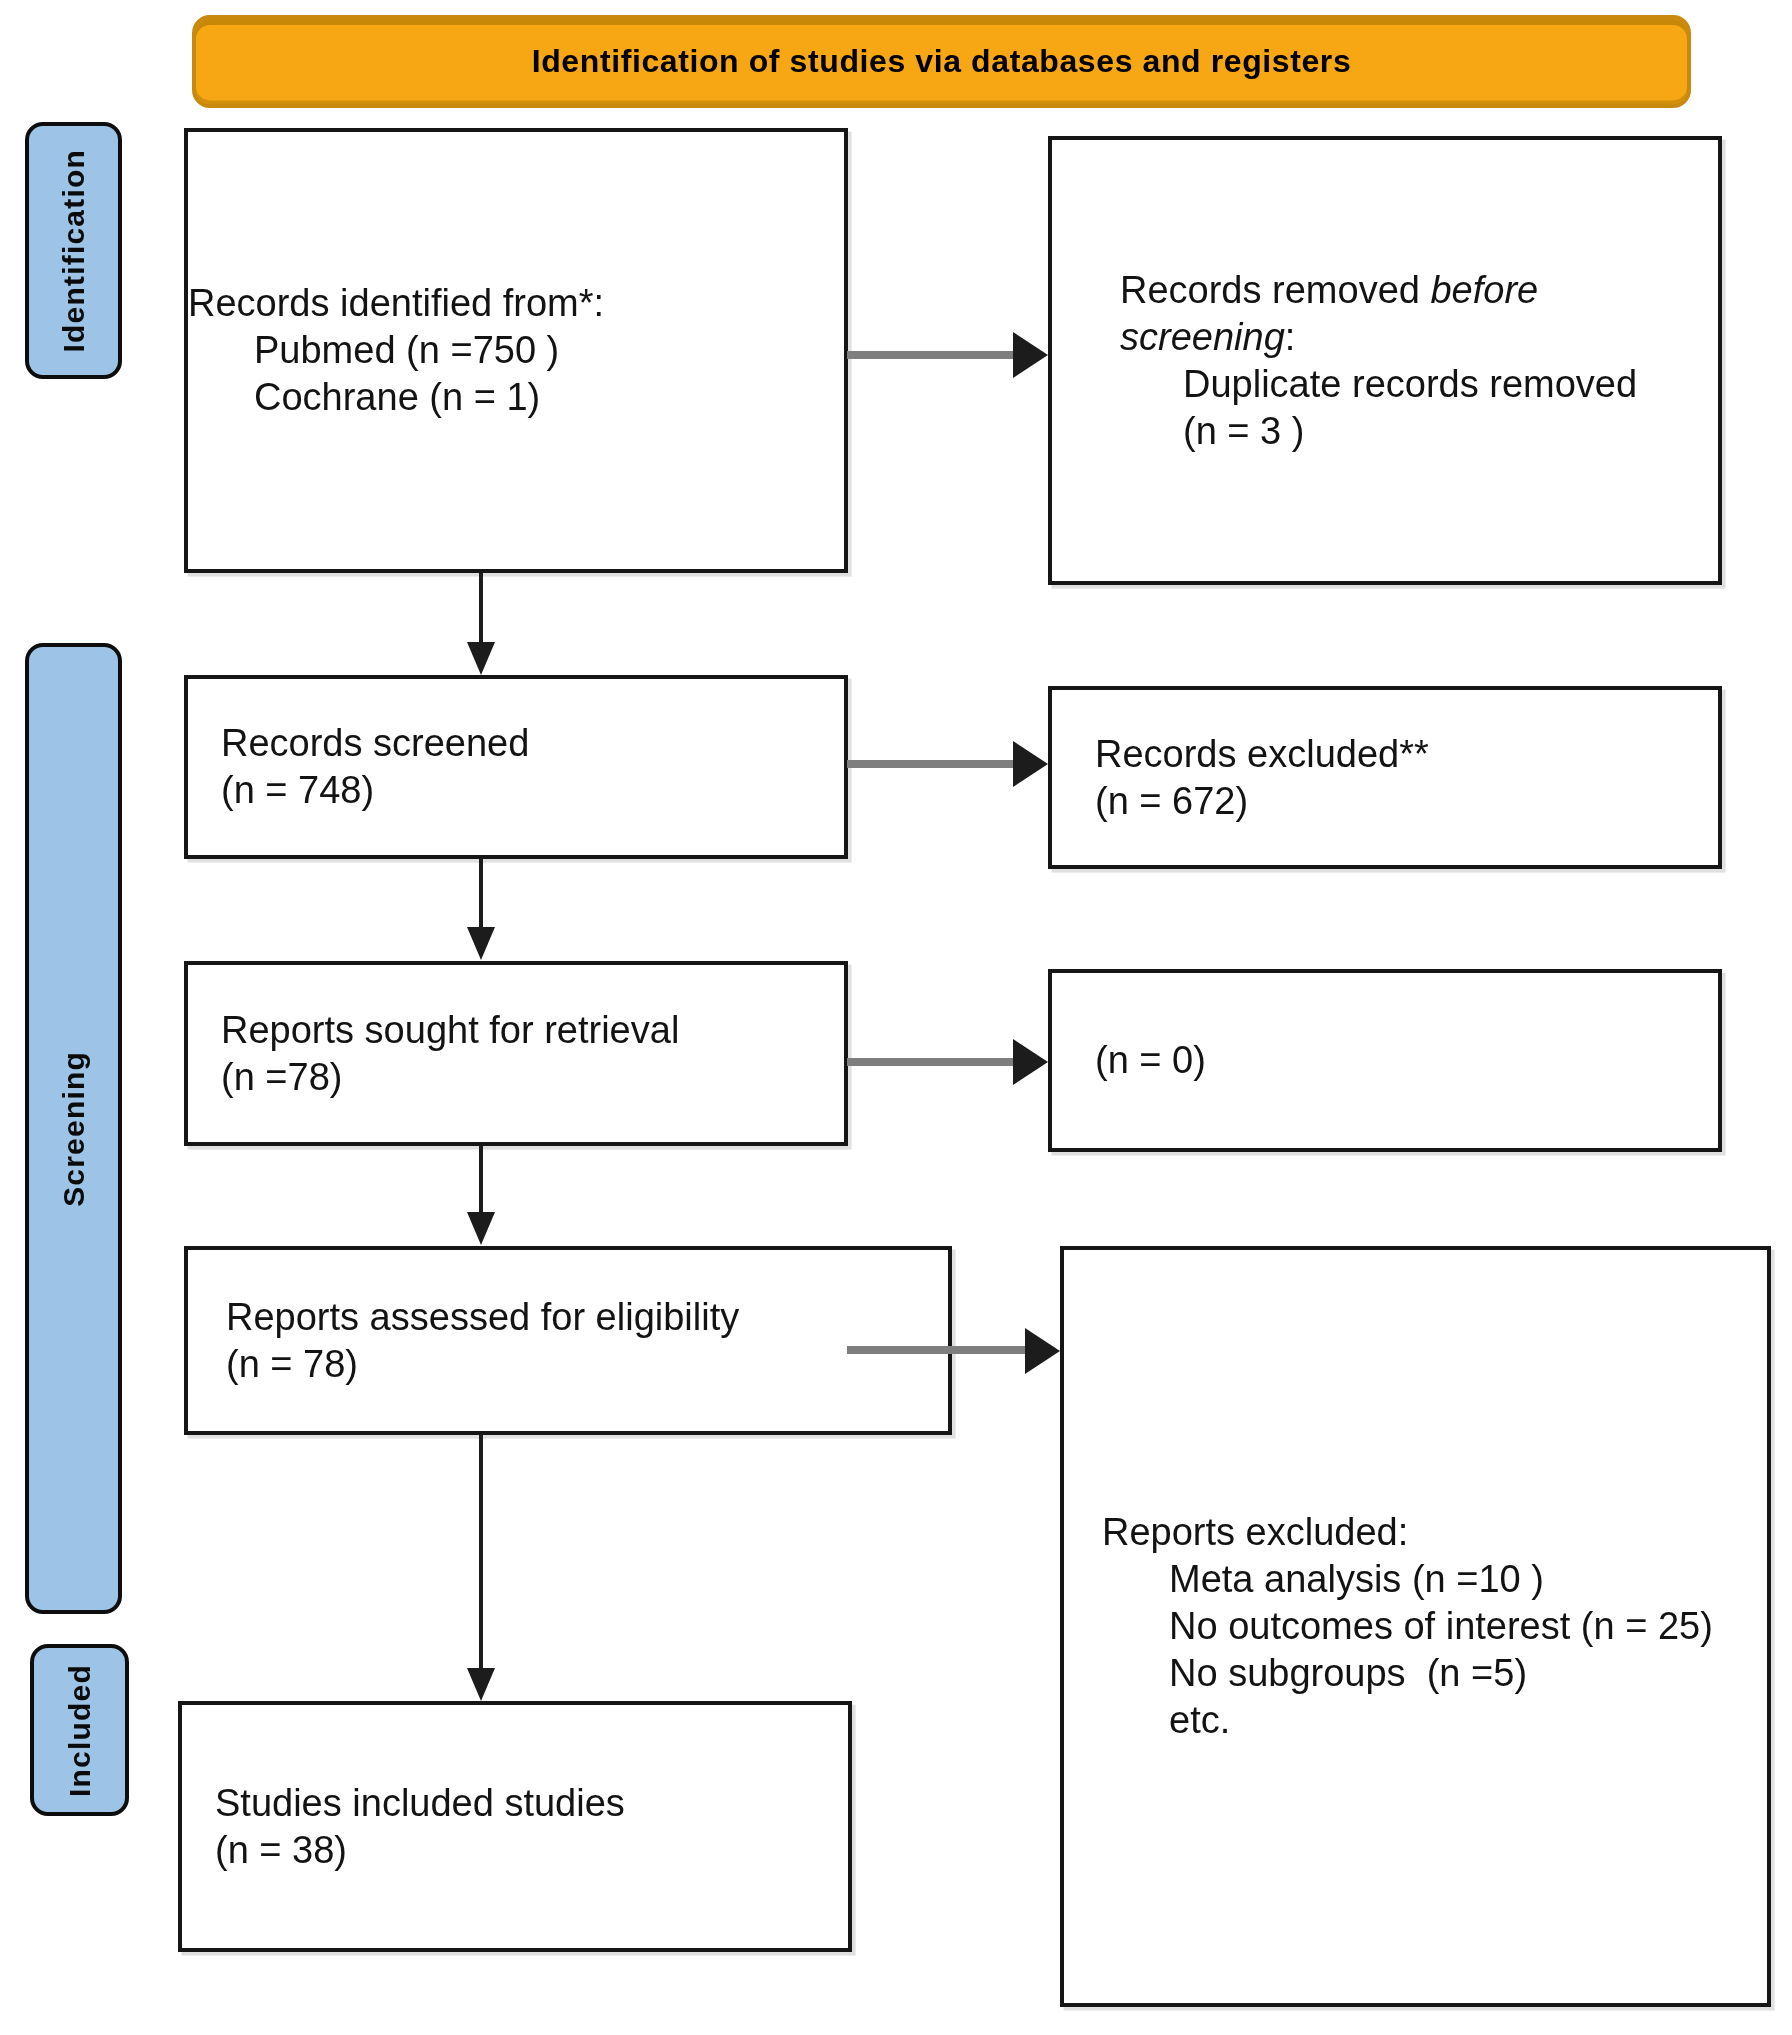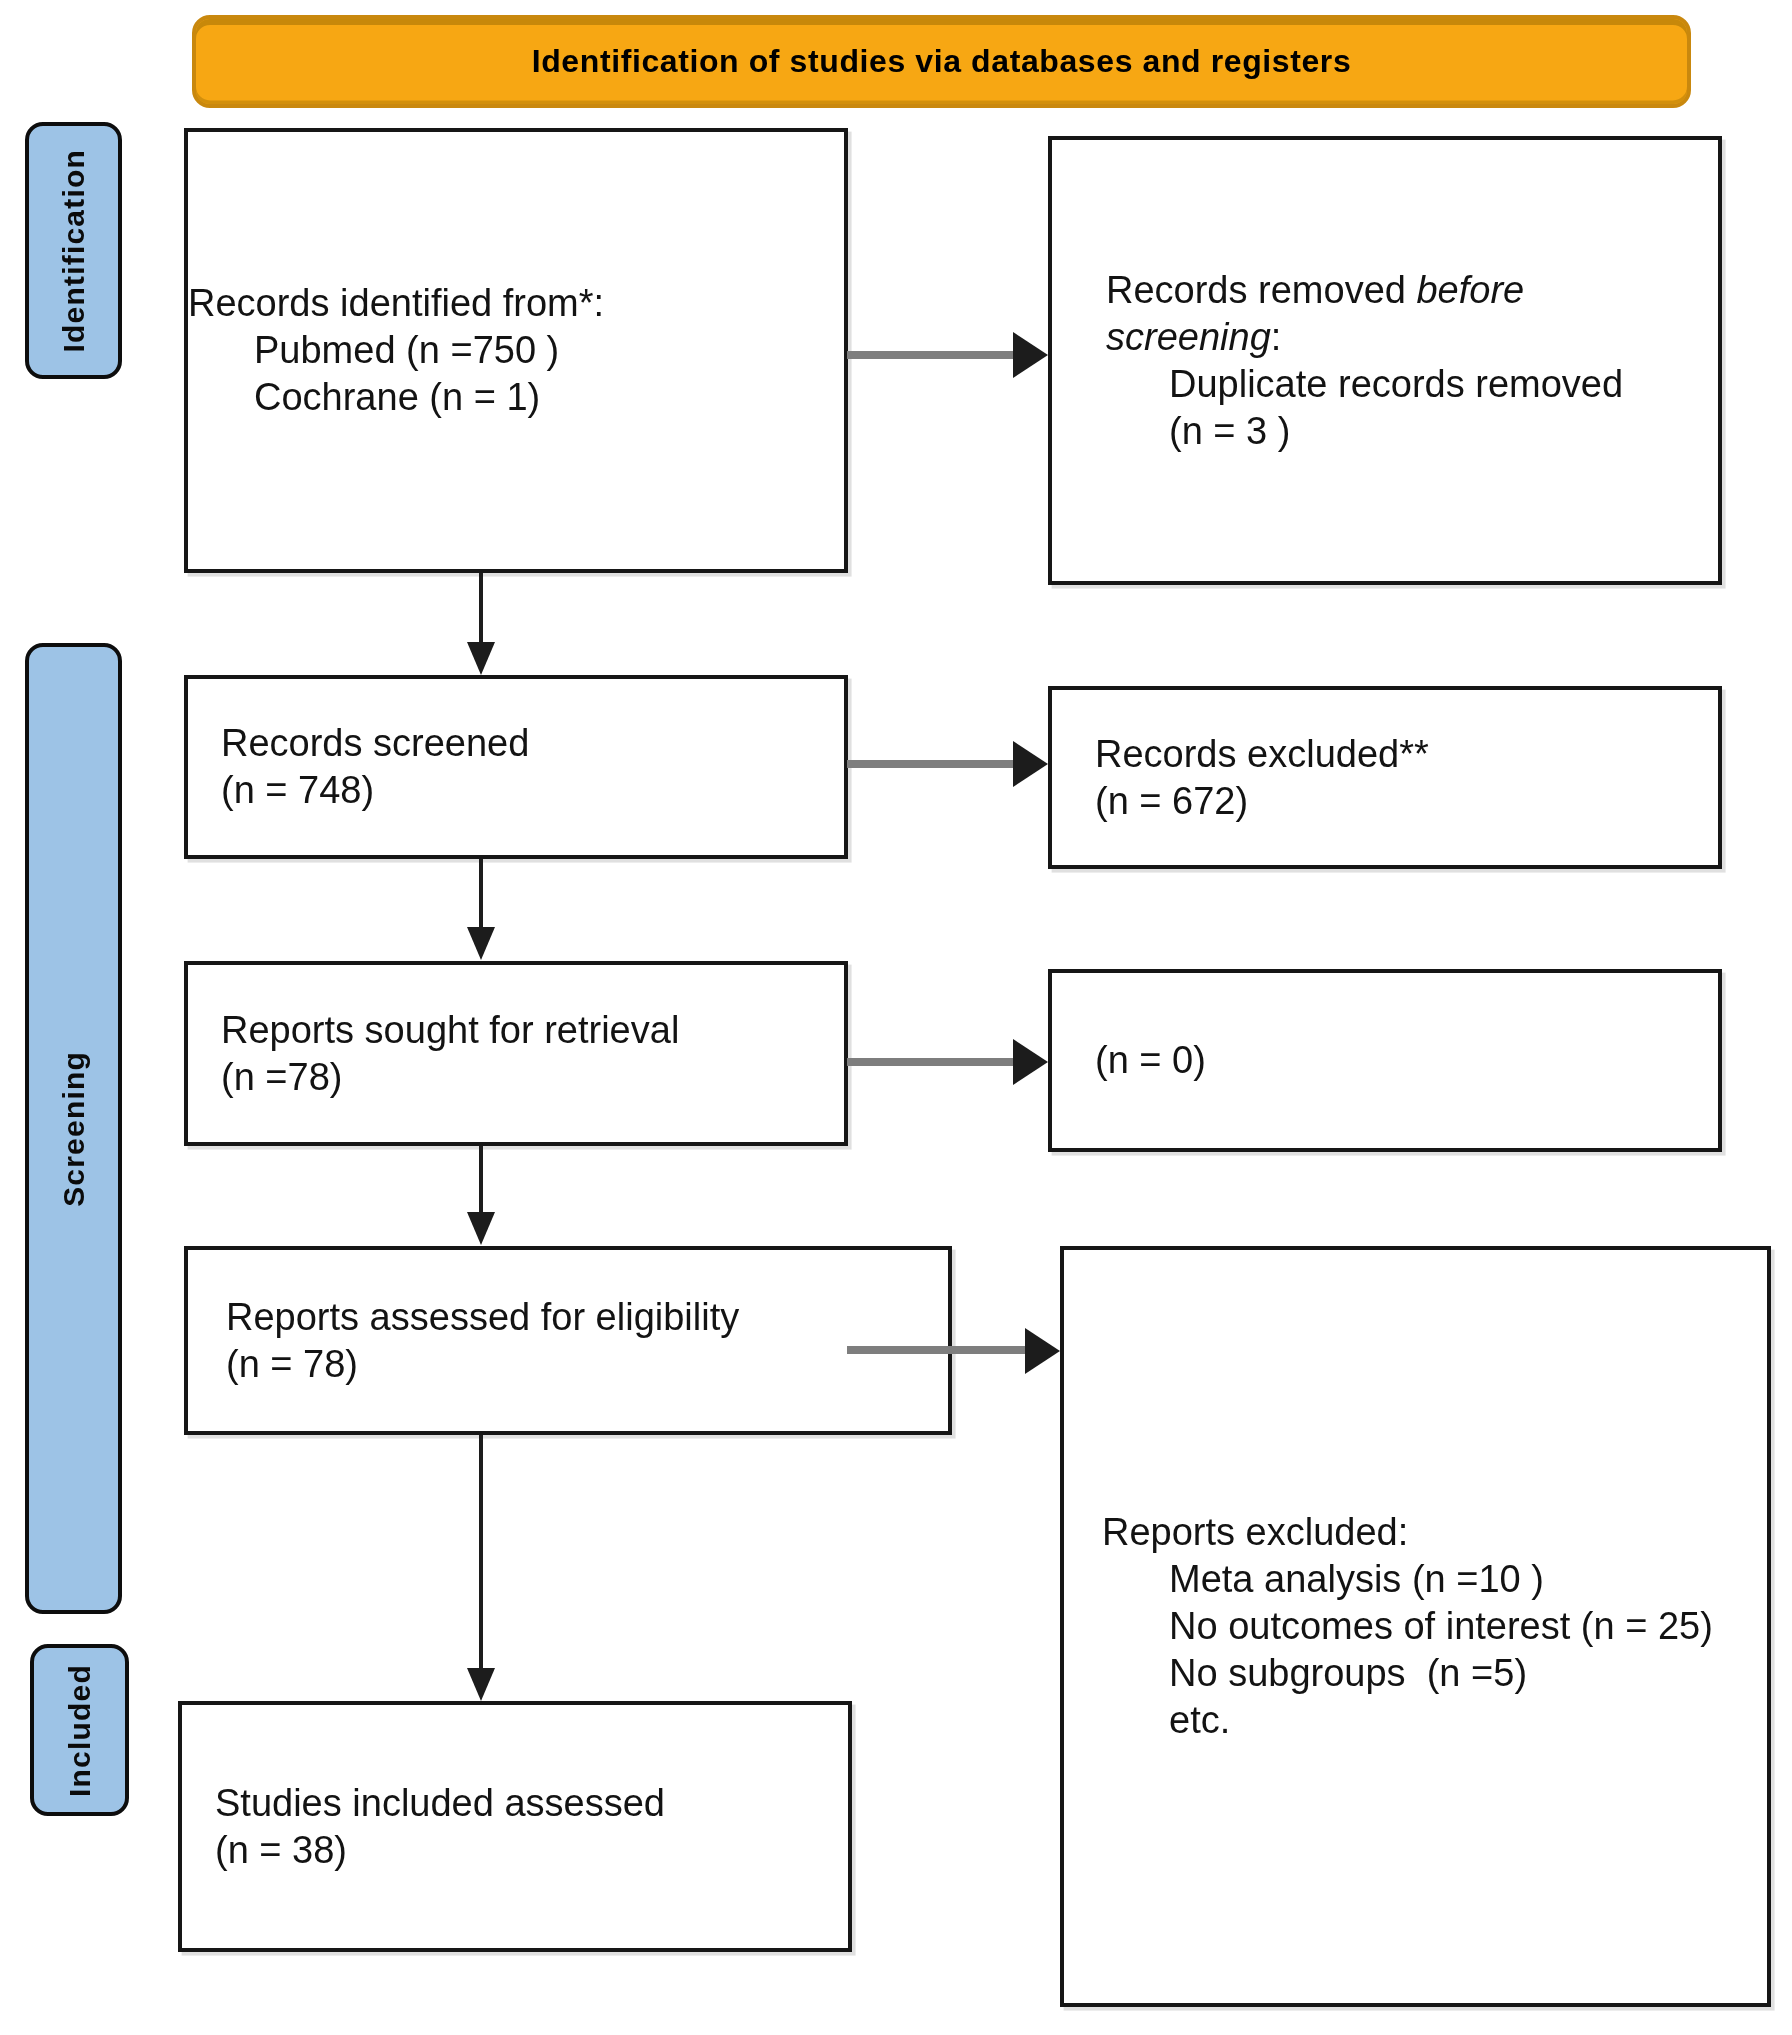--- a/index.html
+++ b/index.html
@@ -66,21 +66,21 @@
     box-shadow: 3.6px 3.6px 0 rgba(0,0,0,0.12);
   }
   .box .line { white-space: pre; }
   .box .line.wrap { white-space: normal; }
   .indent1 { margin-left: 66px; }
   .indent2 { margin-left: 63px; }
   .indent3 { margin-left: 67px; }
   .italic { font-style: italic; }
 
   #box-identified      { left: 184px;  top: 128px;  width: 664px; height: 445px;  }
-  #box-removed         { left: 1048px; top: 136px;  width: 674px; height: 449px;  padding-left: 54px; }
+  #box-removed         { left: 1048px; top: 136px;  width: 674px; height: 449px;  padding-left: 68px; }
   #box-screened        { left: 184px;  top: 675px; width: 664px; height: 184px;  padding-left: 33px; }
   #box-excluded        { left: 1048px; top: 686px; width: 674px; height: 183px;  padding-left: 43px; }
   #box-sought          { left: 184px;  top: 961px; width: 664px; height: 185px;  padding-left: 33px; }
   #box-not-retrieved   { left: 1048px; top: 969px; width: 674px; height: 183px;  padding-left: 43px; }
   #box-assessed        { left: 184px;  top: 1246px; width: 768px; height: 189px;  padding-left: 38px; }
   #box-reports-excluded{ left: 1060px; top: 1246px; width: 711px; height: 761px; padding-left: 38px; padding-right: 3.6px; }
   #box-included        { left: 178px;  top: 1701px; width: 674px; height: 251px;  padding-left: 33px; }
 
   #box-removed .wrap { max-width: 549px; }
 
@@ -177,21 +177,21 @@
 
   <div class="box" id="box-reports-excluded">
     <div class="line">Reports excluded:</div>
     <div class="line indent3">Meta analysis (n =10 )</div>
     <div class="line indent3">No outcomes of interest (n = 25)</div>
     <div class="line indent3">No subgroups  (n =5)</div>
     <div class="line indent3">etc.</div>
   </div>
 
   <div class="box" id="box-included">
-    <div class="line">Studies included assessed</div>
+    <div class="line">Studies included studies</div>
     <div class="line">(n = 38)</div>
   </div>
 
   <div class="stem-v" id="v1-stem"></div>
   <div class="head-v" id="v1-head"></div>
   <div class="stem-v" id="v2-stem"></div>
   <div class="head-v" id="v2-head"></div>
   <div class="stem-v" id="v3-stem"></div>
   <div class="head-v" id="v3-head"></div>
   <div class="stem-v" id="v4-stem"></div>

